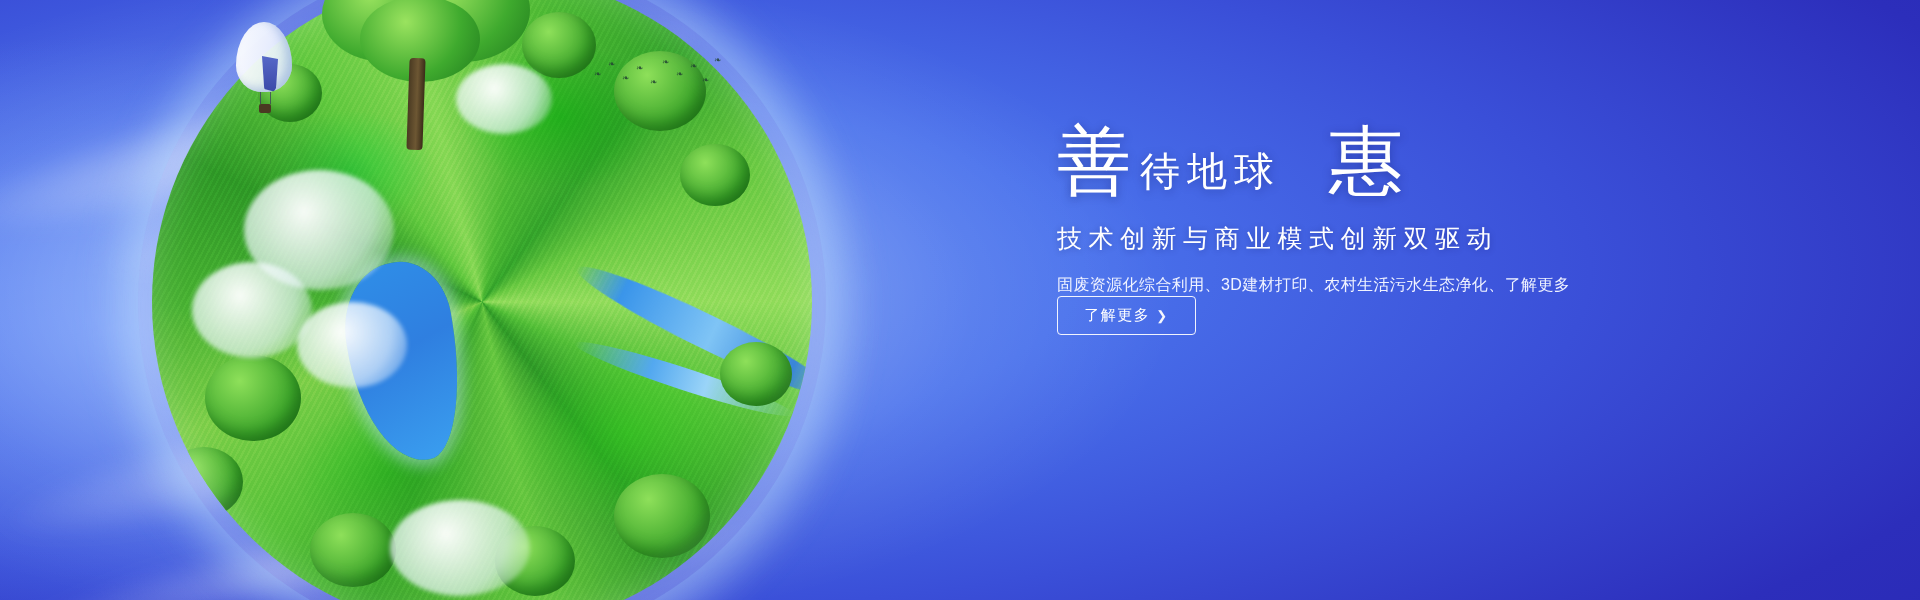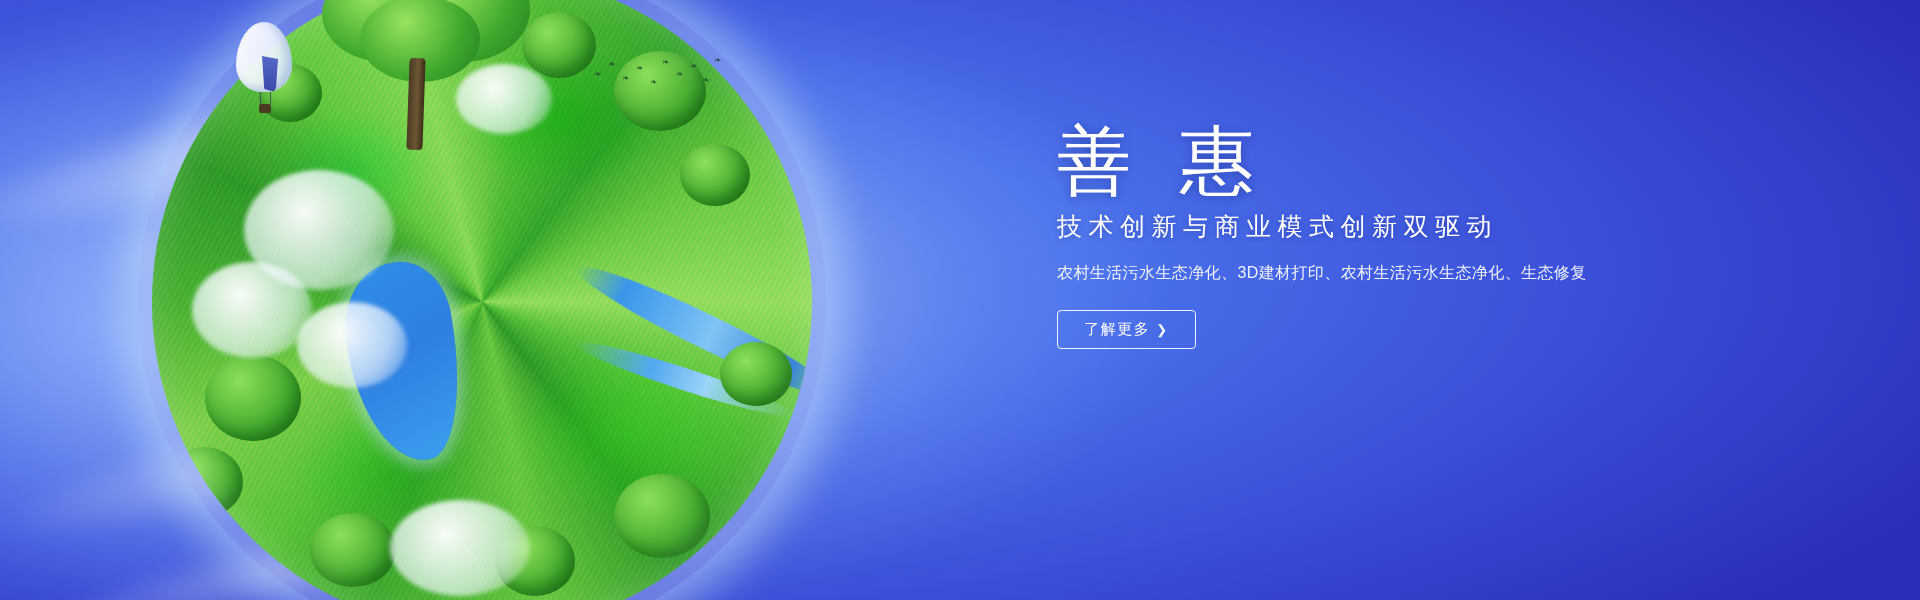--- a/index.html
+++ b/index.html
@@ -174,33 +174,32 @@
   }
   .hl-small{
     font-family:"Liberation Serif","DejaVu Serif",serif;
     font-size:40px; font-weight:400; line-height:1;
     letter-spacing:7px;
     padding-bottom:4px; padding-left:8px;
   }
   .hl-gap{ width:48px; flex:0 0 48px; }
 
   .subtitle{
-    margin-top:14px;
+    margin-top:26px;
     font-size:25px; font-weight:400; letter-spacing:6.5px;
     color:#fff;
     text-shadow:0 1px 6px rgba(10,16,80,0.30);
   }
   .desc{
     margin-top:20px;
     font-size:16px; font-weight:400; letter-spacing:.4px;
     color:#f0f3ff;
   }
   .cta{
     display:inline-flex; align-items:center; justify-content:center; gap:6px;
-    margin-top:26px;
     width:139px; height:39px;
     border:1px solid rgba(255,255,255,0.92);
     border-radius:4px;
     background:transparent;
     color:#fff; font-size:15px; letter-spacing:1.5px;
     cursor:pointer;
   }
   .cta .chev{ font-size:13px; opacity:.95; }
 </style>
 </head>
@@ -266,27 +265,28 @@
     <span style="left:84px;top:18px;">❧</span>
     <span style="left:98px;top:10px;">❧</span>
     <span style="left:110px;top:24px;">❧</span>
     <span style="left:122px;top:4px;">❧</span>
   </div>
 
   <div class="copy">
 
     <div class="headline">
       <span class="hl-big">善</span>
+      <span class="hl-small">待地球</span>
       <span class="hl-gap"></span>
       <span class="hl-big">惠</span>
     </div>
 
     <div class="subtitle">技术创新与商业模式创新双驱动</div>
 
-    <div class="desc">农村生活污水生态净化、3D建材打印、农村生活污水生态净化、生态修复</div>
+    <div class="desc">固废资源化综合利用、3D建材打印、农村生活污水生态净化、了解更多</div>
 
     <button class="cta">
       <span>了解更多</span>
       <span class="chev">❯</span>
     </button>
 
   </div>
 </div>
 
 </body></html>

